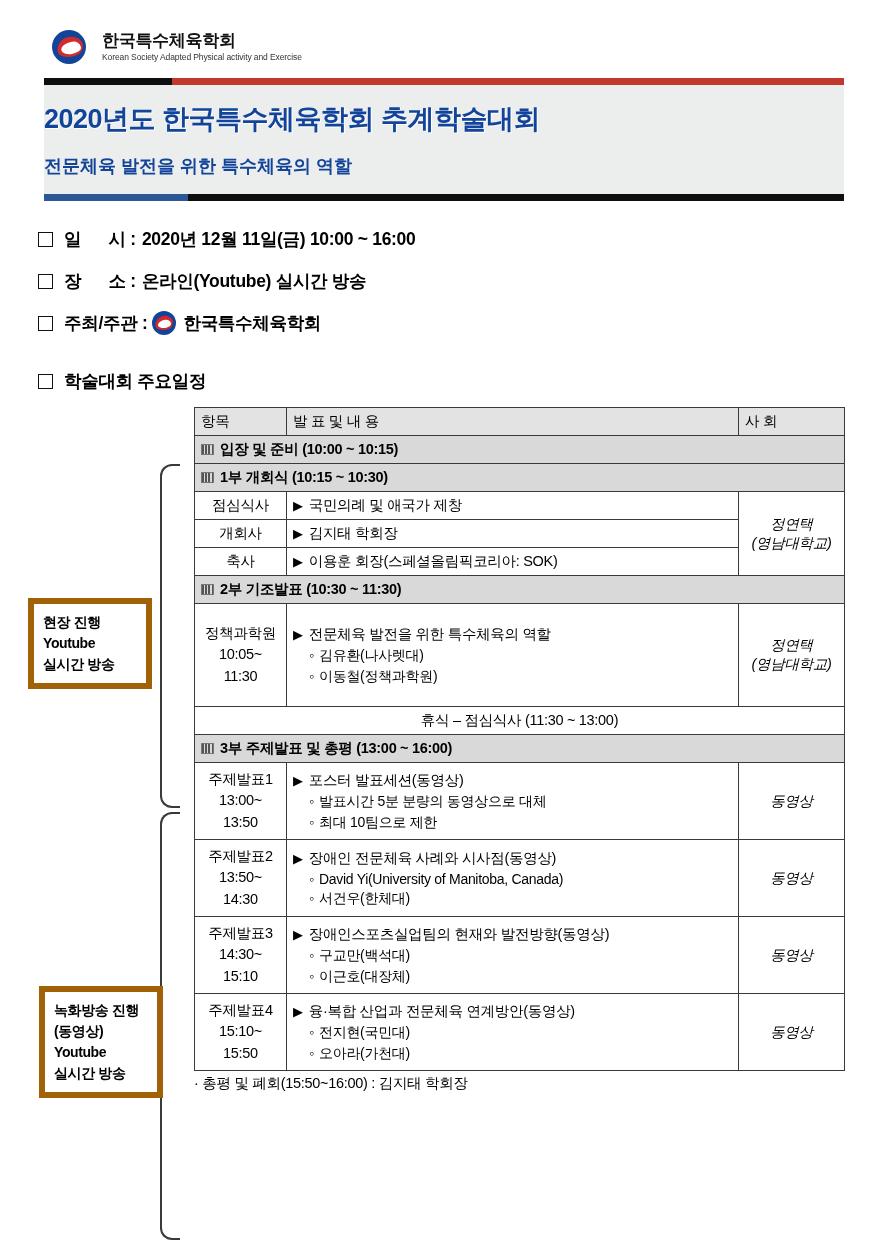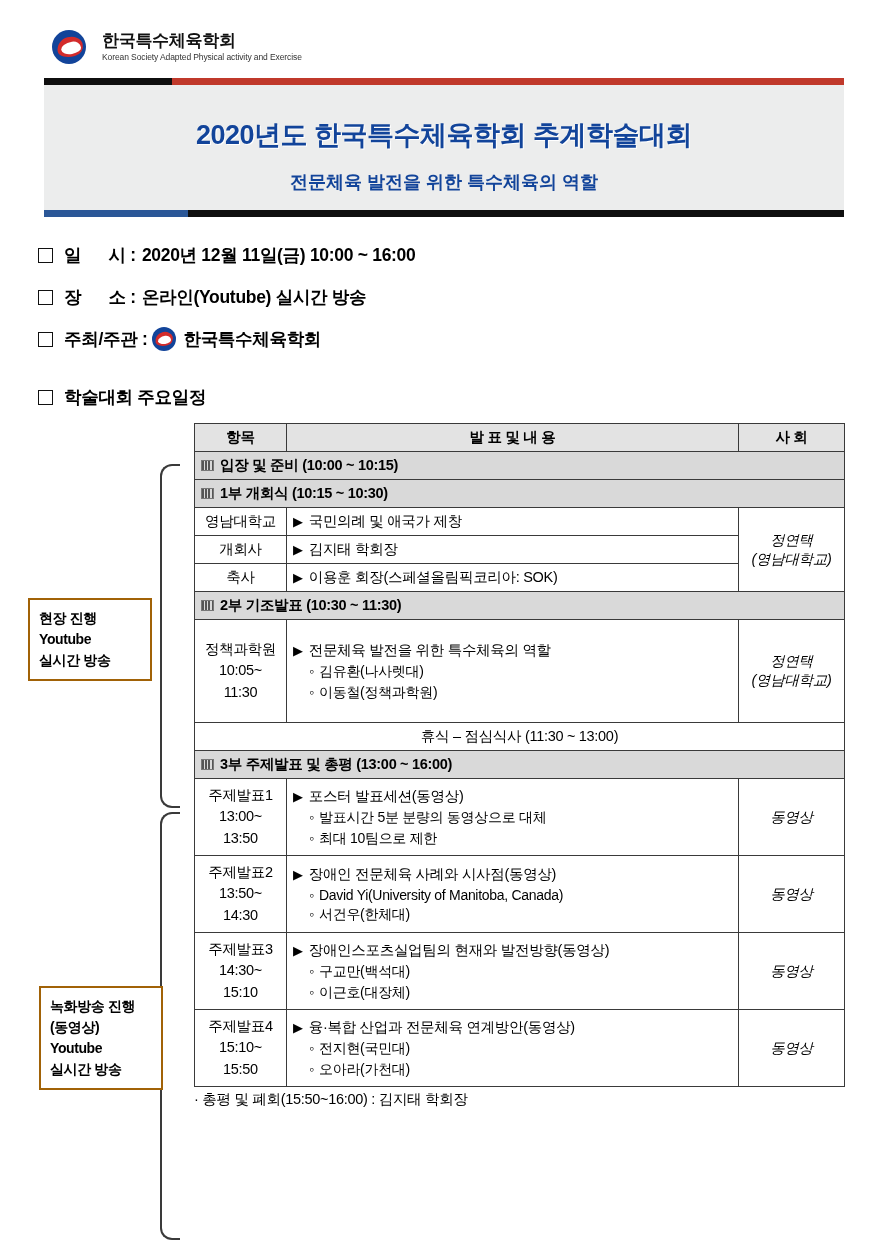--- a/index.html
+++ b/index.html
@@ -89,22 +89,20 @@
     background: linear-gradient(to right, #0f0f0f 0%, #0f0f0f 16%, #c0392b 16%, #c0392b 100%);
   }
   .banner-bar-bottom {
     position: absolute;
     left: 0; right: 0; bottom: -7px;
     height: 7px;
     background: linear-gradient(to right, #2b5797 0%, #2b5797 18%, #0f0f0f 18%, #0f0f0f 100%);
   }
   .banner-inner {
     padding: 16px 0 16px 0;
-    text-align: center;
-    margin-top: 16px;
   }
   .banner-title {
     font-size: 27px;
     font-weight: bold;
     color: #12449a;
     letter-spacing: -0.5px;
     text-shadow: 1px 1px 0 #ffffff;
   }
   .banner-sub-kr {
     margin-top: 17px;
@@ -195,22 +193,22 @@
     padding: 4px 6px;
     letter-spacing: -0.3px;
     vertical-align: middle;
   }
   .col-a { width: 92px; }
   .col-b { width: 452px; }
   .col-c { width: 106px; }
 
   th.hdr {
     background: #e3e3e3;
-    font-weight: bold;
-    text-align: center;
+    font-weight: normal;
+    text-align: left;
     font-size: 14.5px;
     padding: 5px 0;
   }
 
   td.section-bar {
     background: #d9d9d9;
     font-weight: bold;
     font-size: 14.5px;
     padding: 4px 6px 4px 10px;
   }
@@ -266,21 +264,21 @@
     border-left: 1px solid #3a3a3a;
     border-right: 1px solid #3a3a3a;
   }
   .time-cell-multi {
     line-height: 1.45;
   }
 
   
   .note-box {
     position: absolute;
-    border: 2px solid #a16207;
+    border: 6px solid #a16207;
     background: #fff;
     font-size: 14px;
     font-weight: bold;
     letter-spacing: -0.4px;
     padding: 8px 9px;
     line-height: 1.5;
     width: 124px;
     box-sizing: border-box;
   }
   .brace {
@@ -373,21 +371,21 @@
             <span class="bar-icon"></span><span>입장 및 준비 (10:00 ~ 10:15)</span>
           </td>
         </tr>
         <tr>
           <td class="section-bar" colspan="3">
             <span class="bar-icon"></span><span>1부 개회식 (10:15 ~ 10:30)</span>
           </td>
         </tr>
 
         <tr>
-          <td class="cell-left">영남대학교</td>
+          <td class="cell-left">점심식사</td>
           <td class="cell-body">
             <span class="tri">▶</span><span>국민의례 및 애국가 제창</span>
           </td>
           <td class="cell-center" rowspan="3">
             <div>정연택</div>
             <div>(영남대학교)</div>
           </td>
         </tr>
         <tr>
           <td class="cell-left">개회사</td>

